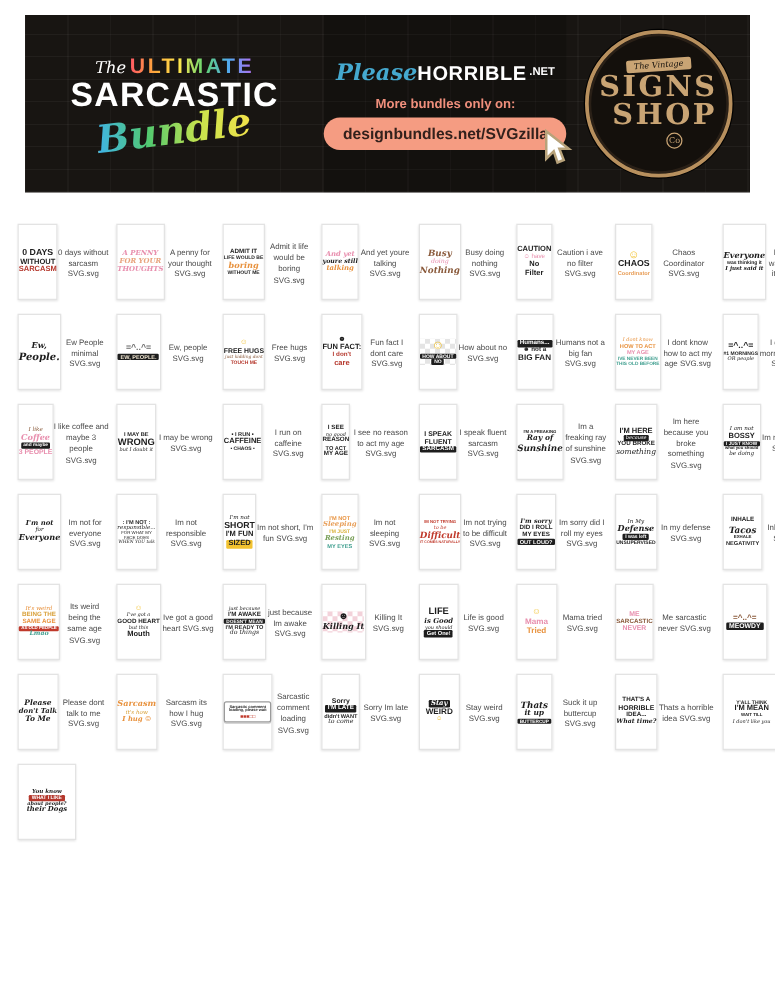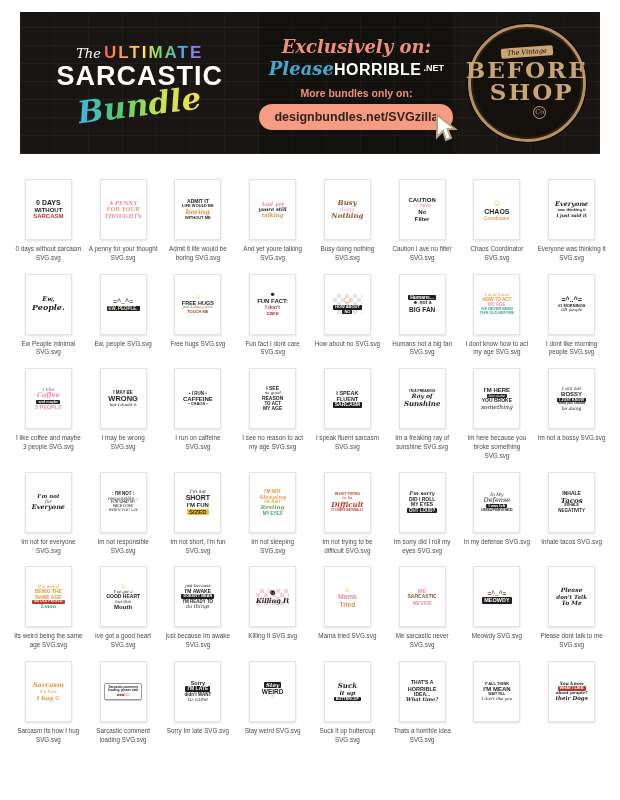--- a/index.html
+++ b/index.html
@@ -33,57 +33,56 @@
   .logo-circle{width:112px;height:112px;border-radius:50%;border:3px solid #b8905e;background:#14100c;
     box-shadow:inset 0 0 0 2px #2a2017, 0 0 0 1px #000;
     display:flex;flex-direction:column;align-items:center;justify-content:center;color:#c9a474;font-family:"DejaVu Serif",serif}
   .logo-vintage{font-size:6.5px;font-style:italic;background:#c9a474;color:#14100c;padding:1px 6px;border-radius:2px;transform:rotate(-4deg);margin-bottom:2px}
   .logo-signs,.logo-shop{font-size:23px;font-weight:700;letter-spacing:2px;line-height:.95}
   .logo-shop{margin-left:10px}
   .logo-co{font-size:6.5px;border:1px solid #c9a474;border-radius:50%;width:11px;height:11px;display:flex;align-items:center;justify-content:center;margin-top:3px;margin-left:26px}
 
   
   .grid{display:grid;grid-template-columns:repeat(8,1fr);column-gap:6px;row-gap:11px;padding:25px 14px 0}
-  .cell{display:flex;flex-direction:column;align-items:center}
+  .cell{display:flex;flex-direction:row;align-items:center}
   .card{width:47px;height:61px;background:#fff;border:1px solid #e3e3e3;box-shadow:0 1px 2px rgba(0,0,0,.12);
     display:flex;align-items:center;justify-content:center;box-sizing:border-box}
   .art{display:flex;flex-direction:column;align-items:center;justify-content:center;text-align:center;max-width:44px;line-height:1.12}
   .art.boxed{border:1px solid #9a9a9a;border-radius:2px;padding:2px 3px;box-shadow:0 1px 0 #c9c9c9}
   .al{white-space:nowrap}
   .scr{font-family:"DejaVu Serif",serif;font-style:italic}
   .caption{margin-top:5px;font-size:6.3px;line-height:1.4;color:#4a4a4a;text-align:center;max-width:70px;word-wrap:break-word}
 </style>
 </head>
 <body>
 
 <div class="banner">
   <div class="banner-left">
     <div>
       <span class="b-the">The</span><span class="b-ultimate">ULTIMATE</span>
     </div>
     <div class="b-sarcastic">SARCASTIC</div>
     <div class="b-bundle">Bundle</div>
   </div>
   <div class="banner-mid">
-    <div class="b-excl">Exclusively on:</div>
     <div class="b-brand">
       <span class="b-design">Please</span><span class="b-bundles">HORRIBLE</span><span class="b-net">.NET</span>
     </div>
     <div class="b-more">More bundles only on:</div>
     <div class="b-pill">
       <span>designbundles.net/SVGzilla</span>
       <svg class="cursor-svg" width="26" height="30" viewBox="0 0 26 30">
         <polygon points="4,2 4,24 10,18 13,27 18,25 14.5,16 22,16" fill="#ffffff" stroke="#b8a27a" stroke-width="2"></polygon>
       </svg>
     </div>
   </div>
   <div class="banner-right">
     <div class="logo-circle">
       <div class="logo-vintage">The Vintage</div>
-      <div class="logo-signs">BEFORE</div>
+      <div class="logo-signs">SIGNS</div>
       <div class="logo-shop">SHOP</div>
       <div class="logo-co">Co</div>
     </div>
   </div>
 </div>
 
 <div class="grid">
     <div class="cell">
       <div class="card">
         <div class="art">
@@ -398,21 +397,21 @@
           <div class="al" style="font-size: 5px; color: rgb(29, 29, 29); font-weight: 700;">MY EYES</div>
           <div class="al" style="font-size: 4.5px; color: rgb(255, 255, 255); font-weight: 700; background: rgb(29, 29, 29); padding: 0px 2px; border-radius: 1px;">OUT LOUD?</div>
         </div>
       </div>
       <div class="caption">Im sorry did I roll my eyes SVG.svg</div>
     </div>
     <div class="cell">
       <div class="card">
         <div class="art">
           <div class="al scr" style="font-size: 4.5px; color: rgb(29, 29, 29);">In My</div>
-          <div class="al scr" style="font-size: 6.5px; color: rgb(29, 29, 29); font-weight: 400;">Defense</div>
+          <div class="al scr" style="font-size: 6.5px; color: rgb(29, 29, 29); font-weight: 700;">Defense</div>
           <div class="al" style="font-size: 4px; color: rgb(255, 255, 255); font-weight: 700; background: rgb(29, 29, 29); padding: 0px 2px; border-radius: 1px;">I was left</div>
           <div class="al" style="font-size: 4px; color: rgb(29, 29, 29); font-weight: 700;">UNSUPERVISED</div>
         </div>
       </div>
       <div class="caption">In my defense SVG.svg</div>
     </div>
     <div class="cell">
       <div class="card">
         <div class="art">
           <div class="al" style="font-size: 5px; color: rgb(29, 29, 29); font-weight: 700;">INHALE</div>
@@ -464,20 +463,31 @@
         <div class="art" style="background-image: repeating-conic-gradient(rgb(243, 210, 218) 0deg, rgb(243, 210, 218) 25%, transparent 0deg, transparent 50%); background-size: 8px 8px;">
           <div class="al" style="font-size: 8px; color: rgb(29, 29, 29);">☻</div>
           <div class="al scr" style="font-size: 6.5px; color: rgb(29, 29, 29); font-weight: 700;">Killing It</div>
         </div>
       </div>
       <div class="caption">Killing It SVG.svg</div>
     </div>
     <div class="cell">
       <div class="card">
         <div class="art">
+          <div class="al" style="font-size: 7.5px; color: rgb(29, 29, 29); font-weight: 700;">LIFE</div>
+          <div class="al scr" style="font-size: 5.5px; color: rgb(29, 29, 29); font-weight: 700;">is Good</div>
+          <div class="al scr" style="font-size: 4px; color: rgb(29, 29, 29);">you should</div>
+          <div class="al" style="font-size: 4.5px; color: rgb(255, 255, 255); font-weight: 700; background: rgb(29, 29, 29); padding: 0px 2px; border-radius: 1px;">Get One!</div>
+        </div>
+      </div>
+      <div class="caption">Life is good SVG.svg</div>
+    </div>
+    <div class="cell">
+      <div class="card">
+        <div class="art">
           <div class="al" style="font-size: 7px; color: rgb(242, 194, 48);">☺</div>
           <div class="al" style="font-size: 6.5px; color: rgb(232, 143, 174); font-weight: 700;">Mama</div>
           <div class="al" style="font-size: 6.5px; color: rgb(232, 146, 62); font-weight: 700;">Tried</div>
         </div>
       </div>
       <div class="caption">Mama tried SVG.svg</div>
     </div>
     <div class="cell">
       <div class="card">
         <div class="art">
@@ -544,21 +554,21 @@
           <div class="al scr" style="font-size: 5.5px; color: rgb(255, 255, 255); font-weight: 700; background: rgb(29, 29, 29); padding: 0px 2px; border-radius: 1px;">Stay</div>
           <div class="al" style="font-size: 6.5px; color: rgb(29, 29, 29); font-weight: 700;">WEIRD</div>
           <div class="al" style="font-size: 5px; color: rgb(242, 194, 48);">☺</div>
         </div>
       </div>
       <div class="caption">Stay weird SVG.svg</div>
     </div>
     <div class="cell">
       <div class="card">
         <div class="art">
-          <div class="al scr" style="font-size: 7px; color: rgb(29, 29, 29); font-weight: 700;">Suck</div>
+          <div class="al scr" style="font-size: 7px; color: rgb(29, 29, 29); font-weight: 700;">Thats</div>
           <div class="al scr" style="font-size: 6px; color: rgb(29, 29, 29); font-weight: 700;">it up</div>
           <div class="al" style="font-size: 3.8px; color: rgb(255, 255, 255); font-weight: 700; background: rgb(29, 29, 29); padding: 0px 2px; border-radius: 1px;">BUTTERCUP</div>
         </div>
       </div>
       <div class="caption">Suck it up buttercup SVG.svg</div>
     </div>
     <div class="cell">
       <div class="card">
         <div class="art">
           <div class="al" style="font-size: 5px; color: rgb(29, 29, 29); font-weight: 700;">THAT'S A</div>

